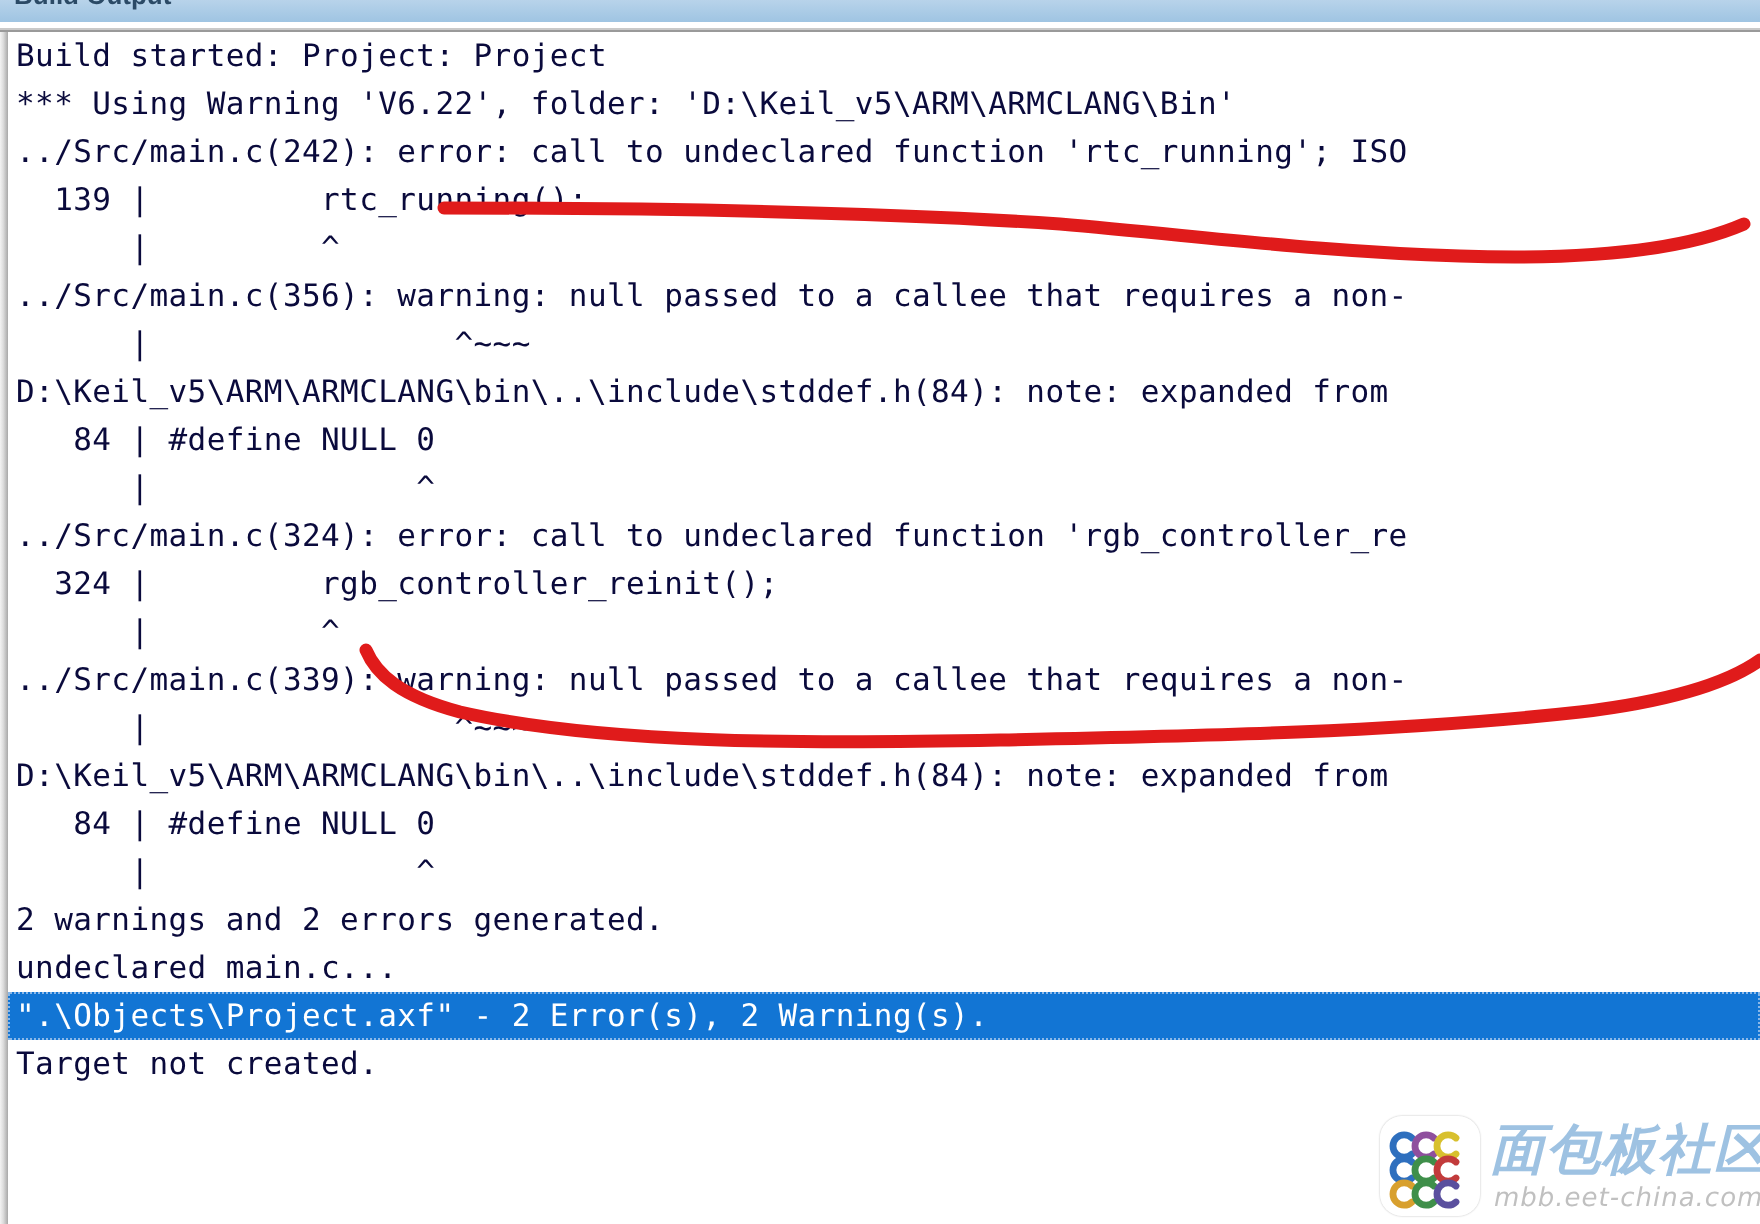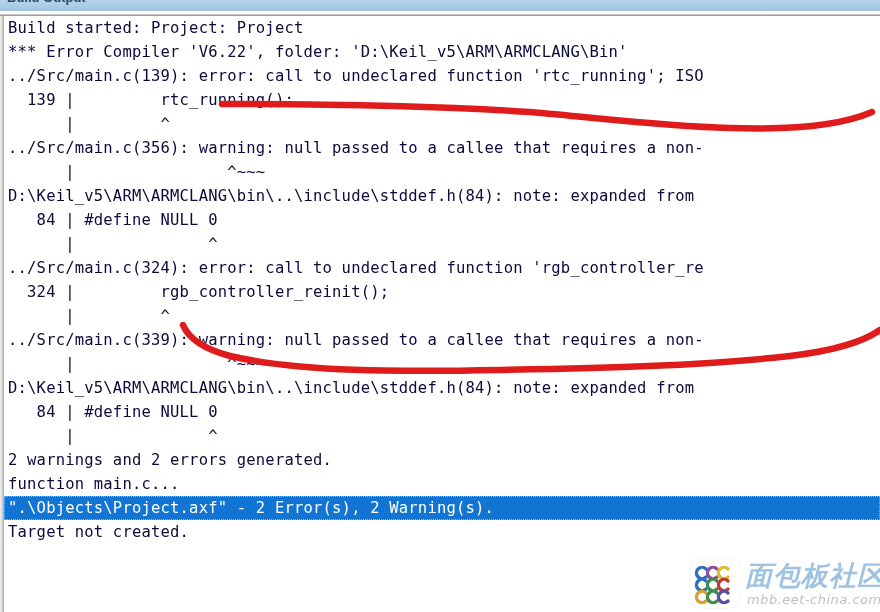--- a/index.html
+++ b/index.html
@@ -153,39 +153,39 @@
 
   <div class="titlebar">
     <div class="titlebar-text">Build Output</div>
   </div>
   <div class="titlebar-sep"></div>
 
   <div class="output-pane">
     <div class="gutter"></div>
     <div class="lines" id="lines">
         <div class="line">Build started: Project: Project</div>
-        <div class="line">*** Error Compiler 'V6.22', folder: 'D:\Keil_v5\ARM\ARMCLANG\Bin'</div>
-        <div class="line">../Src/main.c(139): error: call to undeclared function 'rtc_running'; ISO</div>
+        <div class="line">*** Using Warning 'V6.22', folder: 'D:\Keil_v5\ARM\ARMCLANG\Bin'</div>
+        <div class="line">../Src/main.c(242): error: call to undeclared function 'rtc_running'; ISO</div>
         <div class="line">  139 |         rtc_running();</div>
         <div class="line">      |         ^</div>
         <div class="line">../Src/main.c(356): warning: null passed to a callee that requires a non-</div>
         <div class="line">      |                ^~~~</div>
         <div class="line">D:\Keil_v5\ARM\ARMCLANG\bin\..\include\stddef.h(84): note: expanded from</div>
         <div class="line">   84 | #define NULL 0</div>
         <div class="line">      |              ^</div>
         <div class="line">../Src/main.c(324): error: call to undeclared function 'rgb_controller_re</div>
         <div class="line">  324 |         rgb_controller_reinit();</div>
         <div class="line">      |         ^</div>
         <div class="line">../Src/main.c(339): warning: null passed to a callee that requires a non-</div>
         <div class="line">      |                ^~~~</div>
         <div class="line">D:\Keil_v5\ARM\ARMCLANG\bin\..\include\stddef.h(84): note: expanded from</div>
         <div class="line">   84 | #define NULL 0</div>
         <div class="line">      |              ^</div>
         <div class="line">2 warnings and 2 errors generated.</div>
-        <div class="line">function main.c...</div>
+        <div class="line">undeclared main.c...</div>
         <div class="line highlight">".\Objects\Project.axf" - 2 Error(s), 2 Warning(s).</div>
         <div class="line">Target not created.</div>
       </div>
   </div>
 
   <svg class="annotations" viewBox="0 0 880 612" width="880" height="612" xmlns="http://www.w3.org/2000/svg">
     <path d="M 222 104 C 330 104, 440 106, 530 112 C 600 118, 660 126, 730 128 C 790 130, 840 126, 872 112" fill="none" stroke="#e01b1b" stroke-width="6.5" stroke-linecap="round" stroke-linejoin="round"></path>
     <path d="M 183 325 C 188 337, 200 348, 230 356 C 300 372, 400 372, 500 370 C 600 368, 700 366, 790 356 C 840 350, 866 340, 880 330" fill="none" stroke="#e01b1b" stroke-width="6.5" stroke-linecap="round" stroke-linejoin="round"></path>
   </svg>
 

